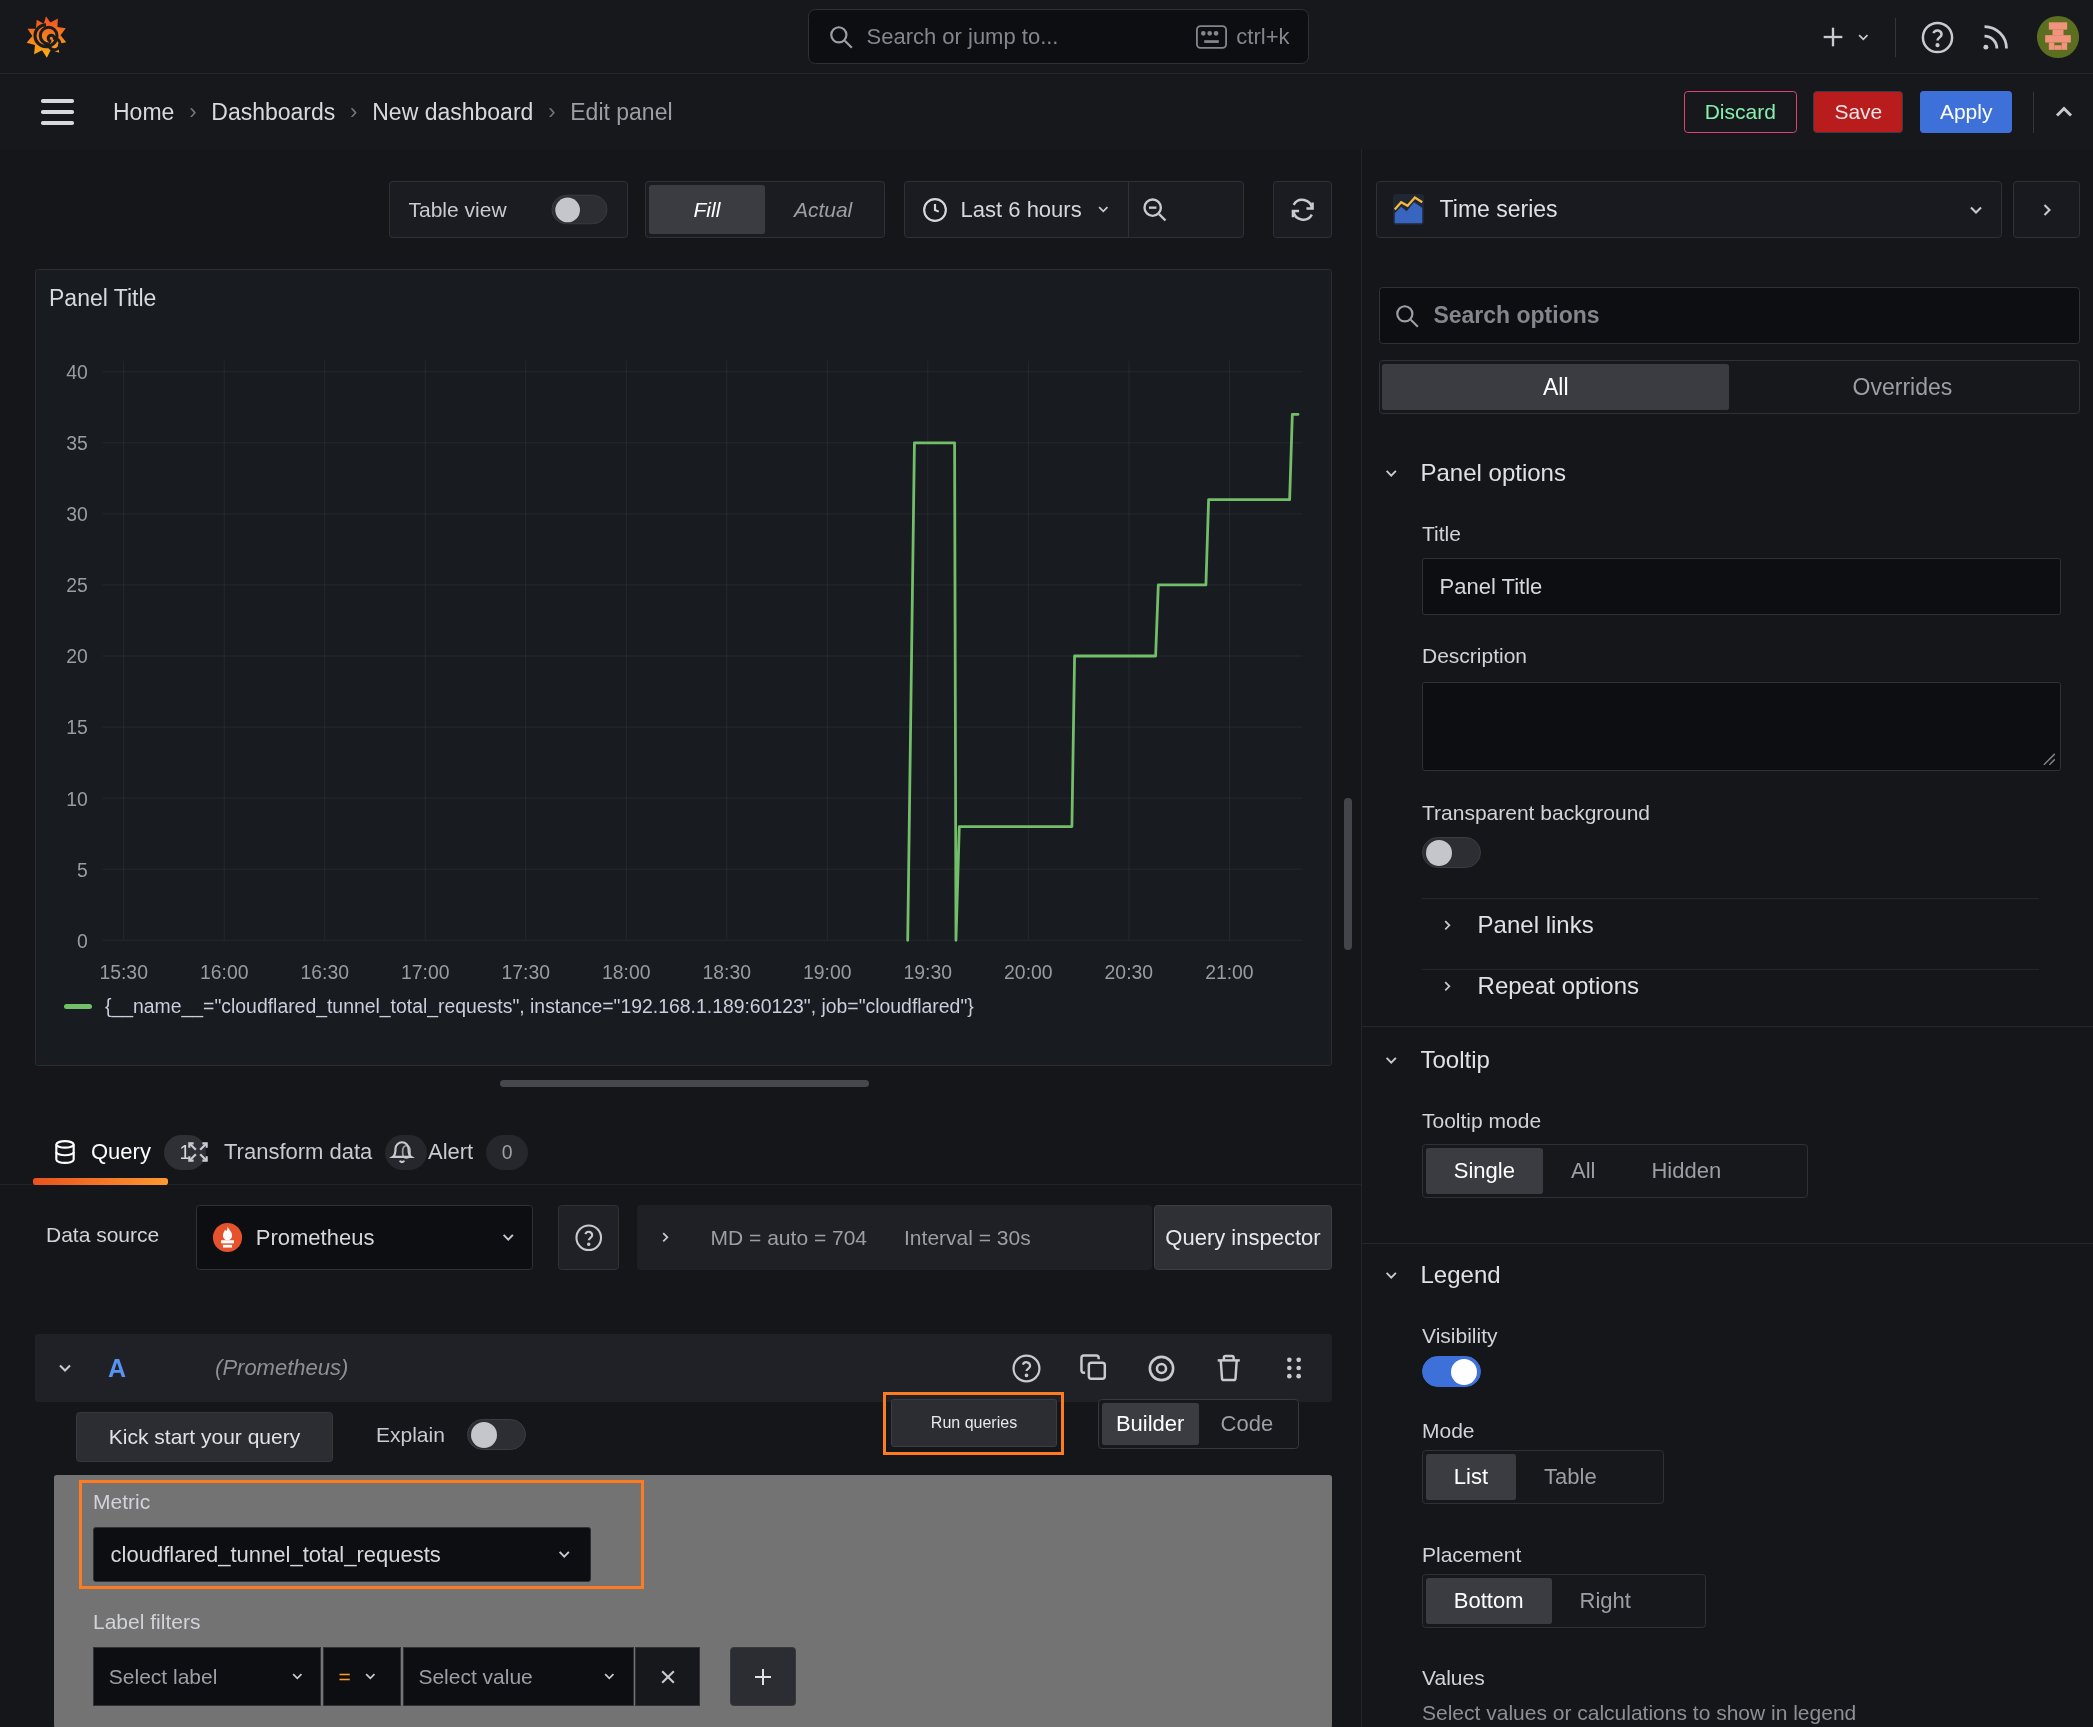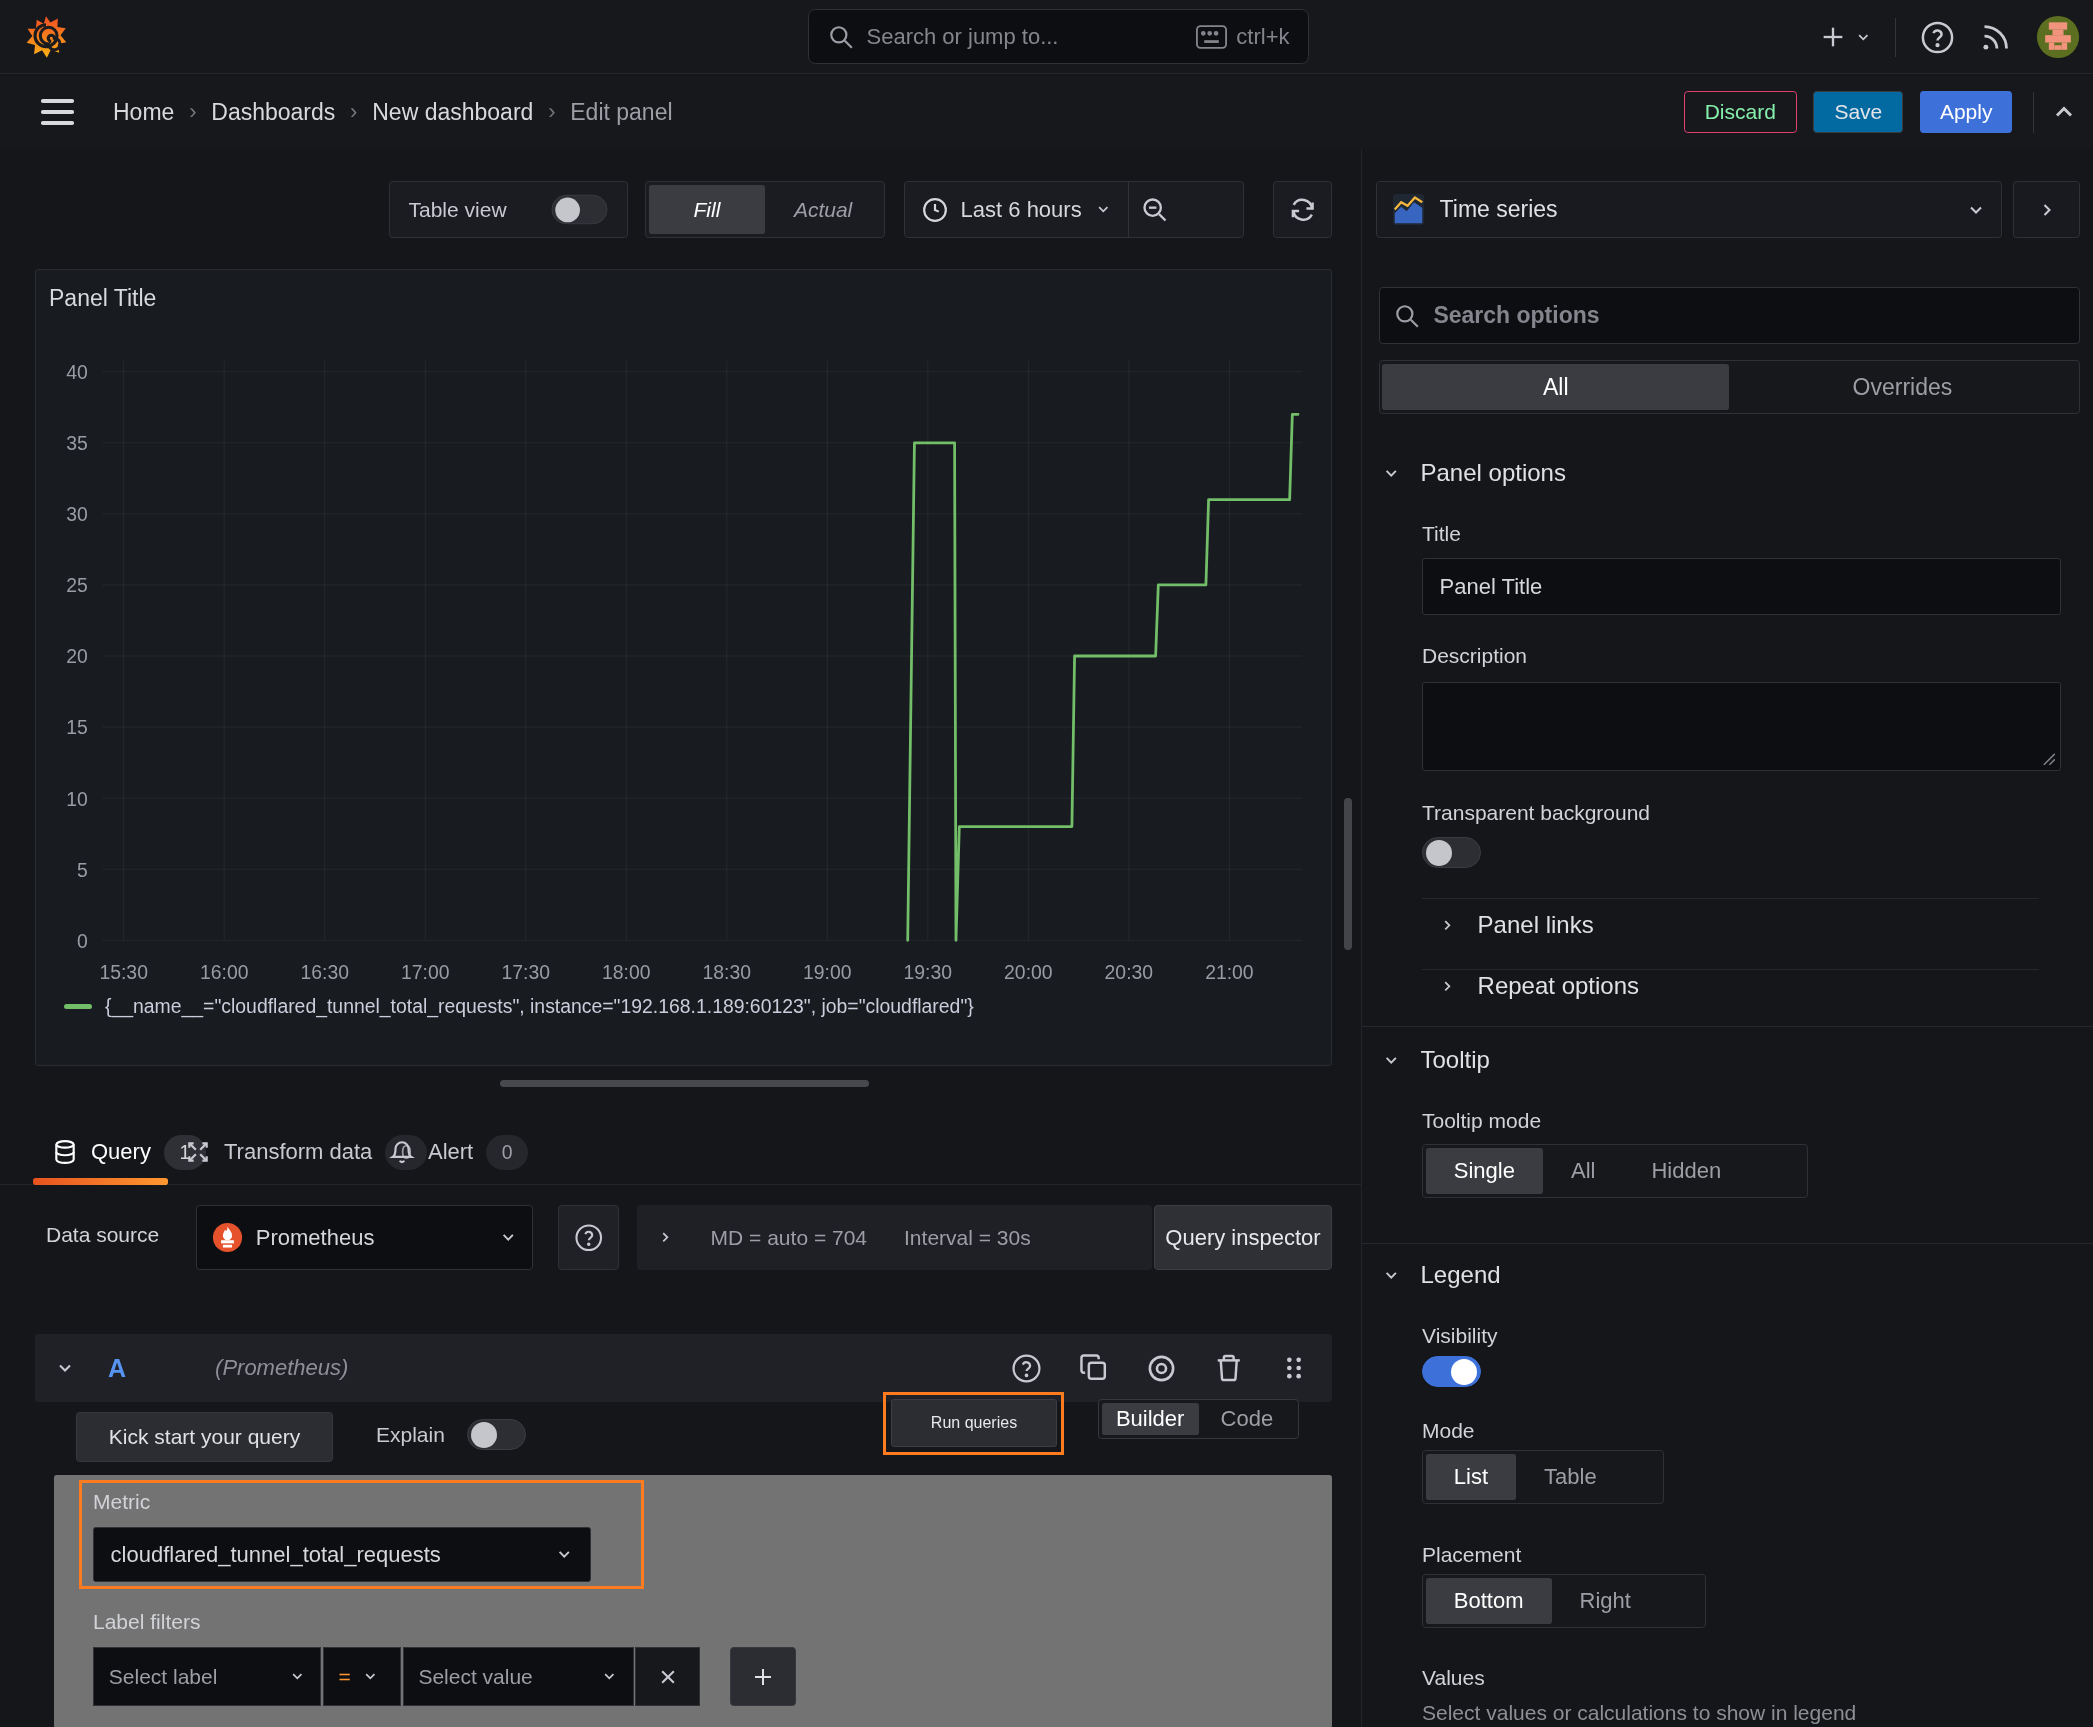--- a/index.html
+++ b/index.html
@@ -23,21 +23,21 @@
   #crumbbar { position:absolute; top:75px; left:0; width:2093px; height:74px; background:#17181c; display:flex; align-items:center; }
   #hamburger { margin-left:41px; display:flex; flex-direction:column; gap:7.4px; cursor:pointer; }
   #hamburger span { width:33px; height:3.7px; background:#d8d9dd; border-radius:1.8px; }
   #crumbs { display:flex; align-items:center; gap:14.8px; margin-left:39px; font-size:23px; }
   .crumb { color:#d8d9dd; }
   .crumb.current { color:#9d9ea5; }
   .crumb-sep { color:#74767d; font-size:22px; }
   #crumb-actions { position:absolute; right:14.8px; display:flex; align-items:center; gap:16.6px; }
   .btn { display:flex; align-items:center; justify-content:center; height:42px; border-radius:3.7px; font-size:21px; padding:0 20px; cursor:pointer; }
   #btn-discard { border:0.9px solid #e0426e; color:#86efac; background:transparent; }
-  #btn-save { background:#0369a1; color:#e4e5e9; border:0.9px solid #3a3c42; }
+  #btn-save { background:#b91c1c; color:#e4e5e9; border:0.9px solid #3a3c42; }
   #btn-apply { background:#3d71d9; color:#ffffff; }
   #crumb-divider { width:0.9px; height:41px; background:#34353a; margin-left:3.7px; }
 
   
   #toolbar { position:absolute; top:181px; left:0; width:1332px; height:57px; }
   .tbgroup { position:absolute; top:0; height:57px; border:0.9px solid #2f3136; border-radius:3.7px; background:#1b1c21; display:flex; align-items:center; }
   #tb-tableview { left:389px; width:239px; padding:0 18.5px; gap:14.8px; font-size:21px; color:#c9cad1; justify-content:space-between; }
   #tb-fillactual { left:645px; width:240px; padding:2.8px;font-style:italic; }
   #tb-fillactual .opt { flex:1; height:100%; display:flex; align-items:center; justify-content:center; font-size:21px; color:#9d9ea5; border-radius:2.8px; }
   #tb-fillactual .opt.sel { background:#3a3c42; color:#ffffff; }
@@ -82,21 +82,21 @@
   #q-collapse { margin-left:20px; color:#c9cad1; }
   #q-ref { margin-left:33px; color:#5794f2; font-size:25px; font-weight:bold; }
   #q-ds-hint { margin-left:89px; color:#8e8f96; font-size:22px; font-style:italic; }
   #q-icons { position:absolute; right:24px; display:flex; align-items:center; gap:37px; color:#c9cad1; }
 
   #qactions { position:absolute; left:35px; top:1412px; width:1297px; height:52px; }
   #btn-kick { position:absolute; left:41px; top:0; width:257px; height:50px; background:#2b2d32; border:0.9px solid #36383e; border-radius:3.7px; display:flex; align-items:center; justify-content:center; font-size:21px; color:#e0e1e5; }
   #explain-wrap { position:absolute; left:341px; top:7.4px; display:flex; align-items:center; gap:22px; font-size:21px; color:#c9cad1; }
   #annot-run { position:absolute; left:848px; top:-20px; width:181px; height:63px; border:3.7px solid #ff7b1f; }
   #btn-run { position:absolute; left:856px; top:-13px; width:166px; height:48px; background:#2b2d32; border:0.9px solid #3c3e44; border-radius:2.8px; display:flex; align-items:center; justify-content:center; font-size:16px; color:#e8e8ec; }
-  #seg-buildercode { position:absolute; left:1063px; top:-13px; width:201px; height:40px; display:flex; padding:2.8px; background:#17181c; border:0.9px solid #36383e; border-radius:3.7px; }
+  #seg-buildercode { position:absolute; left:1063px; top:-13px; width:201px; height:50px; display:flex; padding:2.8px; background:#17181c; border:0.9px solid #36383e; border-radius:3.7px; }
   #seg-buildercode .opt { flex:1; display:flex; align-items:center; justify-content:center; font-size:22px; color:#9d9ea5; border-radius:2.8px; }
   #seg-buildercode .opt.sel { background:#3a3c42; color:#ffffff; }
 
   #qbody { position:absolute; left:54px; top:1475px; width:1278px; height:253px; background:#737373; border-radius:2.8px; }
   #annot-metric { position:absolute; left:25px; top:4.6px; width:565px; height:109px; border:3.7px solid #ff7b1f; }
   #metric-label { position:absolute; left:39px; top:14.8px; font-size:21px; color:#d2d3d8; }
   #metric-select { position:absolute; left:39px; top:52px; width:498px; height:55px; background:#0d0e12; border:0.9px solid #2f3136; border-radius:2.8px; display:flex; align-items:center; padding:0 16.6px; }
   #metric-select .val { flex:1; font-size:22px; color:#d6d7db; }
   #lf-label { position:absolute; left:39px; top:135px; font-size:21px; color:#d2d3d8; }
   #lf-row { position:absolute; left:39px; top:172px; display:flex; align-items:center; }

